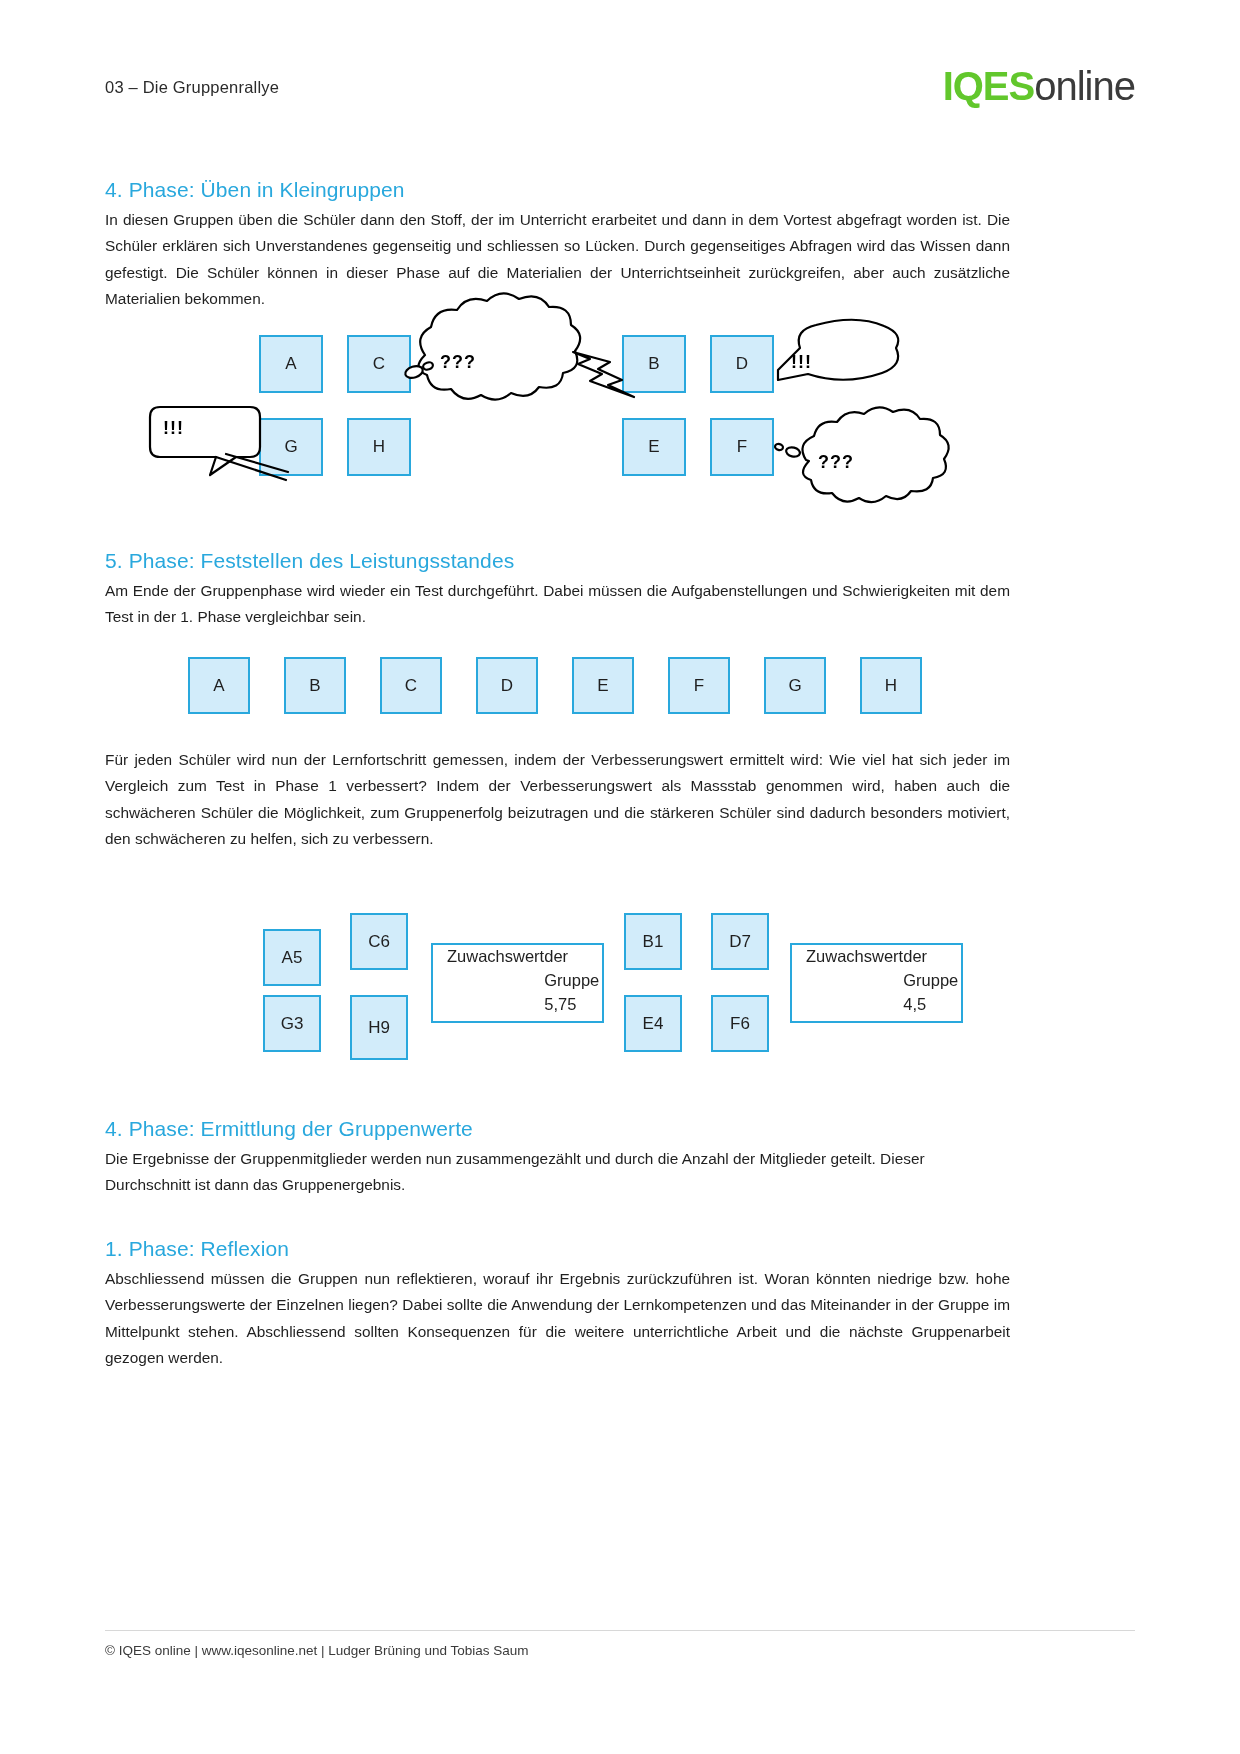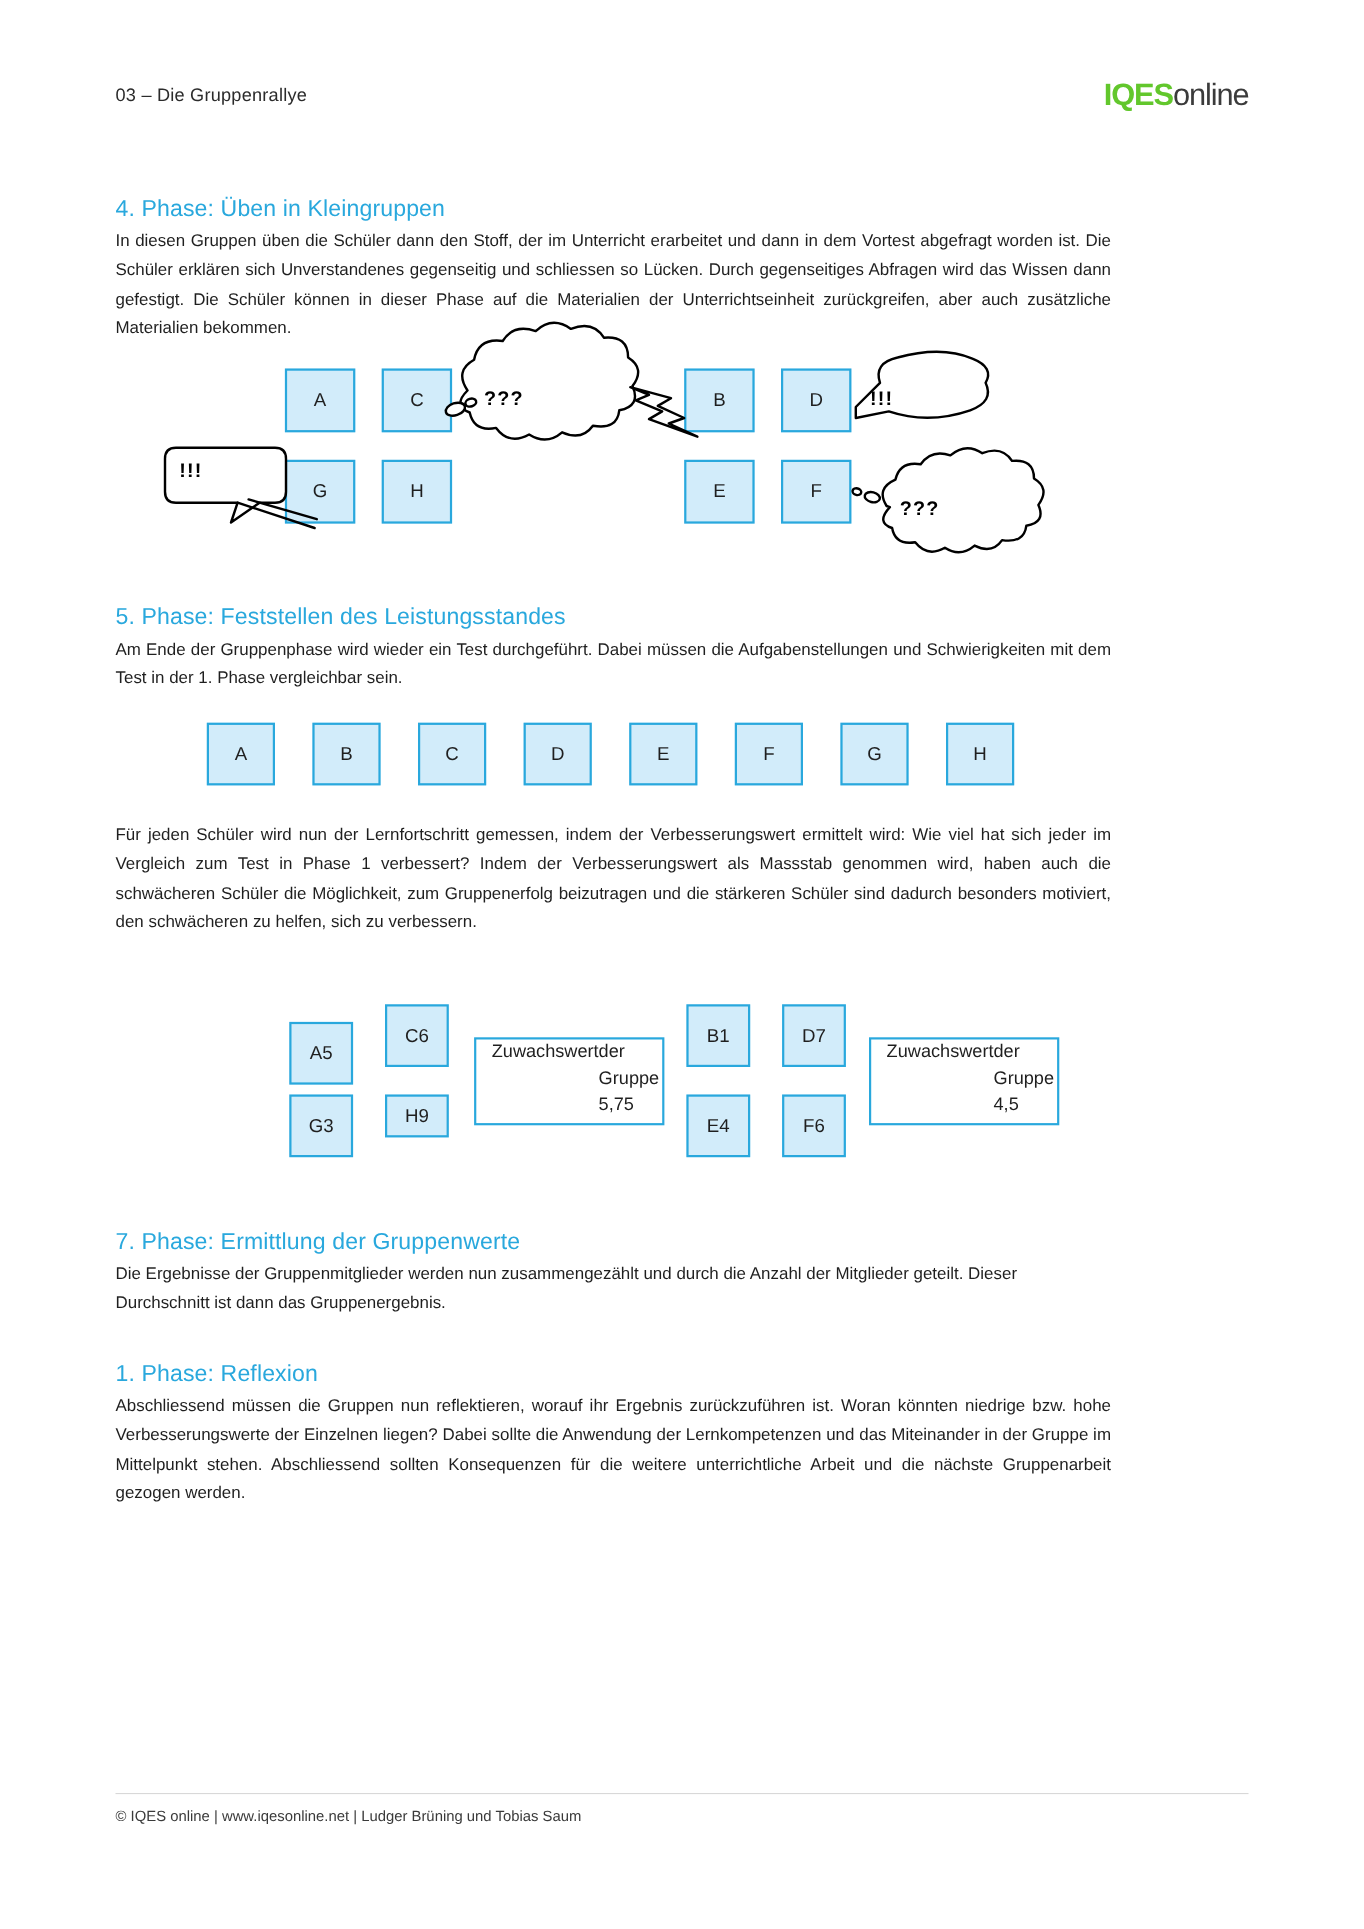--- a/index.html
+++ b/index.html
@@ -18,21 +18,21 @@
   
   .header{
     position:absolute;left:105px;top:66px;width:1030px;height:46px;
   }
   .header-title{
     position:absolute;left:0;top:12px;
     font-size:16.5px;color:#2b2b2b;letter-spacing:.2px;
   }
   .logo{
     position:absolute;right:0;top:0;
-    font-size:28px;line-height:40px;letter-spacing:-1px;
+    font-size:40px;line-height:40px;letter-spacing:-1px;
     white-space:nowrap;
   }
   .logo .iqes{color:#62c72c;font-weight:600;}
   .logo .online{color:#3b3b3b;font-weight:400;}
 
   
   .content{position:absolute;left:105px;width:905px;}
   h2.phase-title{
     margin:0 0 5px 0;
     font-size:21px;font-weight:400;color:#29a8dd;letter-spacing:.1px;
@@ -162,38 +162,38 @@
 
   <div class="content" style="top:747px;">
     <p class="body">Für jeden Schüler wird nun der Lernfortschritt gemessen, indem der Verbesserungswert ermittelt wird: Wie viel hat sich jeder im Vergleich zum Test in Phase 1 verbessert? Indem der Verbesserungswert als Massstab genommen wird, haben auch die schwächeren Schüler die Möglichkeit, zum Gruppenerfolg beizutragen und die stärkeren Schüler sind dadurch besonders motiviert, den schwächeren zu helfen, sich zu verbessern.</p>
   </div>
 
   <div>
 
     <div class="sbox" style="left:263px;top:913px;width:58px;height:57px;margin-top:16px;">A5</div>
     <div class="sbox" style="left:350px;top:913px;width:58px;height:57px;">C6</div>
     <div class="sbox" style="left:263px;top:995px;width:58px;height:57px;">G3</div>
-    <div class="sbox" style="left:350px;top:995px;width:58px;height:39px;">H9</div>
+    <div class="sbox" style="left:350px;top:995px;width:58px;height:65px;">H9</div>
     <div class="wbox" style="left:431px;top:943px;width:173px;height:80px;">
       <span>Zuwachswert</span>
       <span>der Gruppe 5,75</span>
     </div>
 
     <div class="sbox" style="left:624px;top:913px;width:58px;height:57px;">B1</div>
     <div class="sbox" style="left:711px;top:913px;width:58px;height:57px;">D7</div>
     <div class="sbox" style="left:624px;top:995px;width:58px;height:57px;">E4</div>
     <div class="sbox" style="left:711px;top:995px;width:58px;height:57px;">F6</div>
     <div class="wbox" style="left:790px;top:943px;width:173px;height:80px;">
       <span>Zuwachswert</span>
       <span>der Gruppe 4,5</span>
     </div>
   </div>
 
   <div class="content" style="top:1117px;">
-    <h2 class="phase-title">7. Phase: Ermittlung der Gruppenwerte</h2>
+    <h2 class="phase-title">4. Phase: Ermittlung der Gruppenwerte</h2>
     <p class="body left">Die Ergebnisse der Gruppenmitglieder werden nun zusammengezählt und durch die Anzahl der Mitglieder geteilt. Dieser Durchschnitt ist dann das Gruppenergebnis.</p>
   </div>
 
   <div class="content" style="top:1237px;">
     <h2 class="phase-title">1. Phase: Reflexion</h2>
     <p class="body">Abschliessend müssen die Gruppen nun reflektieren, worauf ihr Ergebnis zurückzuführen ist. Woran könnten niedrige bzw. hohe Verbesserungswerte der Einzelnen liegen? Dabei sollte die Anwendung der Lernkompetenzen und das Miteinander in der Gruppe im Mittelpunkt stehen. Abschliessend sollten Konsequenzen für die weitere unterrichtliche Arbeit und die nächste Gruppenarbeit gezogen werden.</p>
   </div>
 
   <div class="footer-rule"></div>
   <div class="footer">© IQES online | www.iqesonline.net | Ludger Brüning und Tobias Saum</div>

